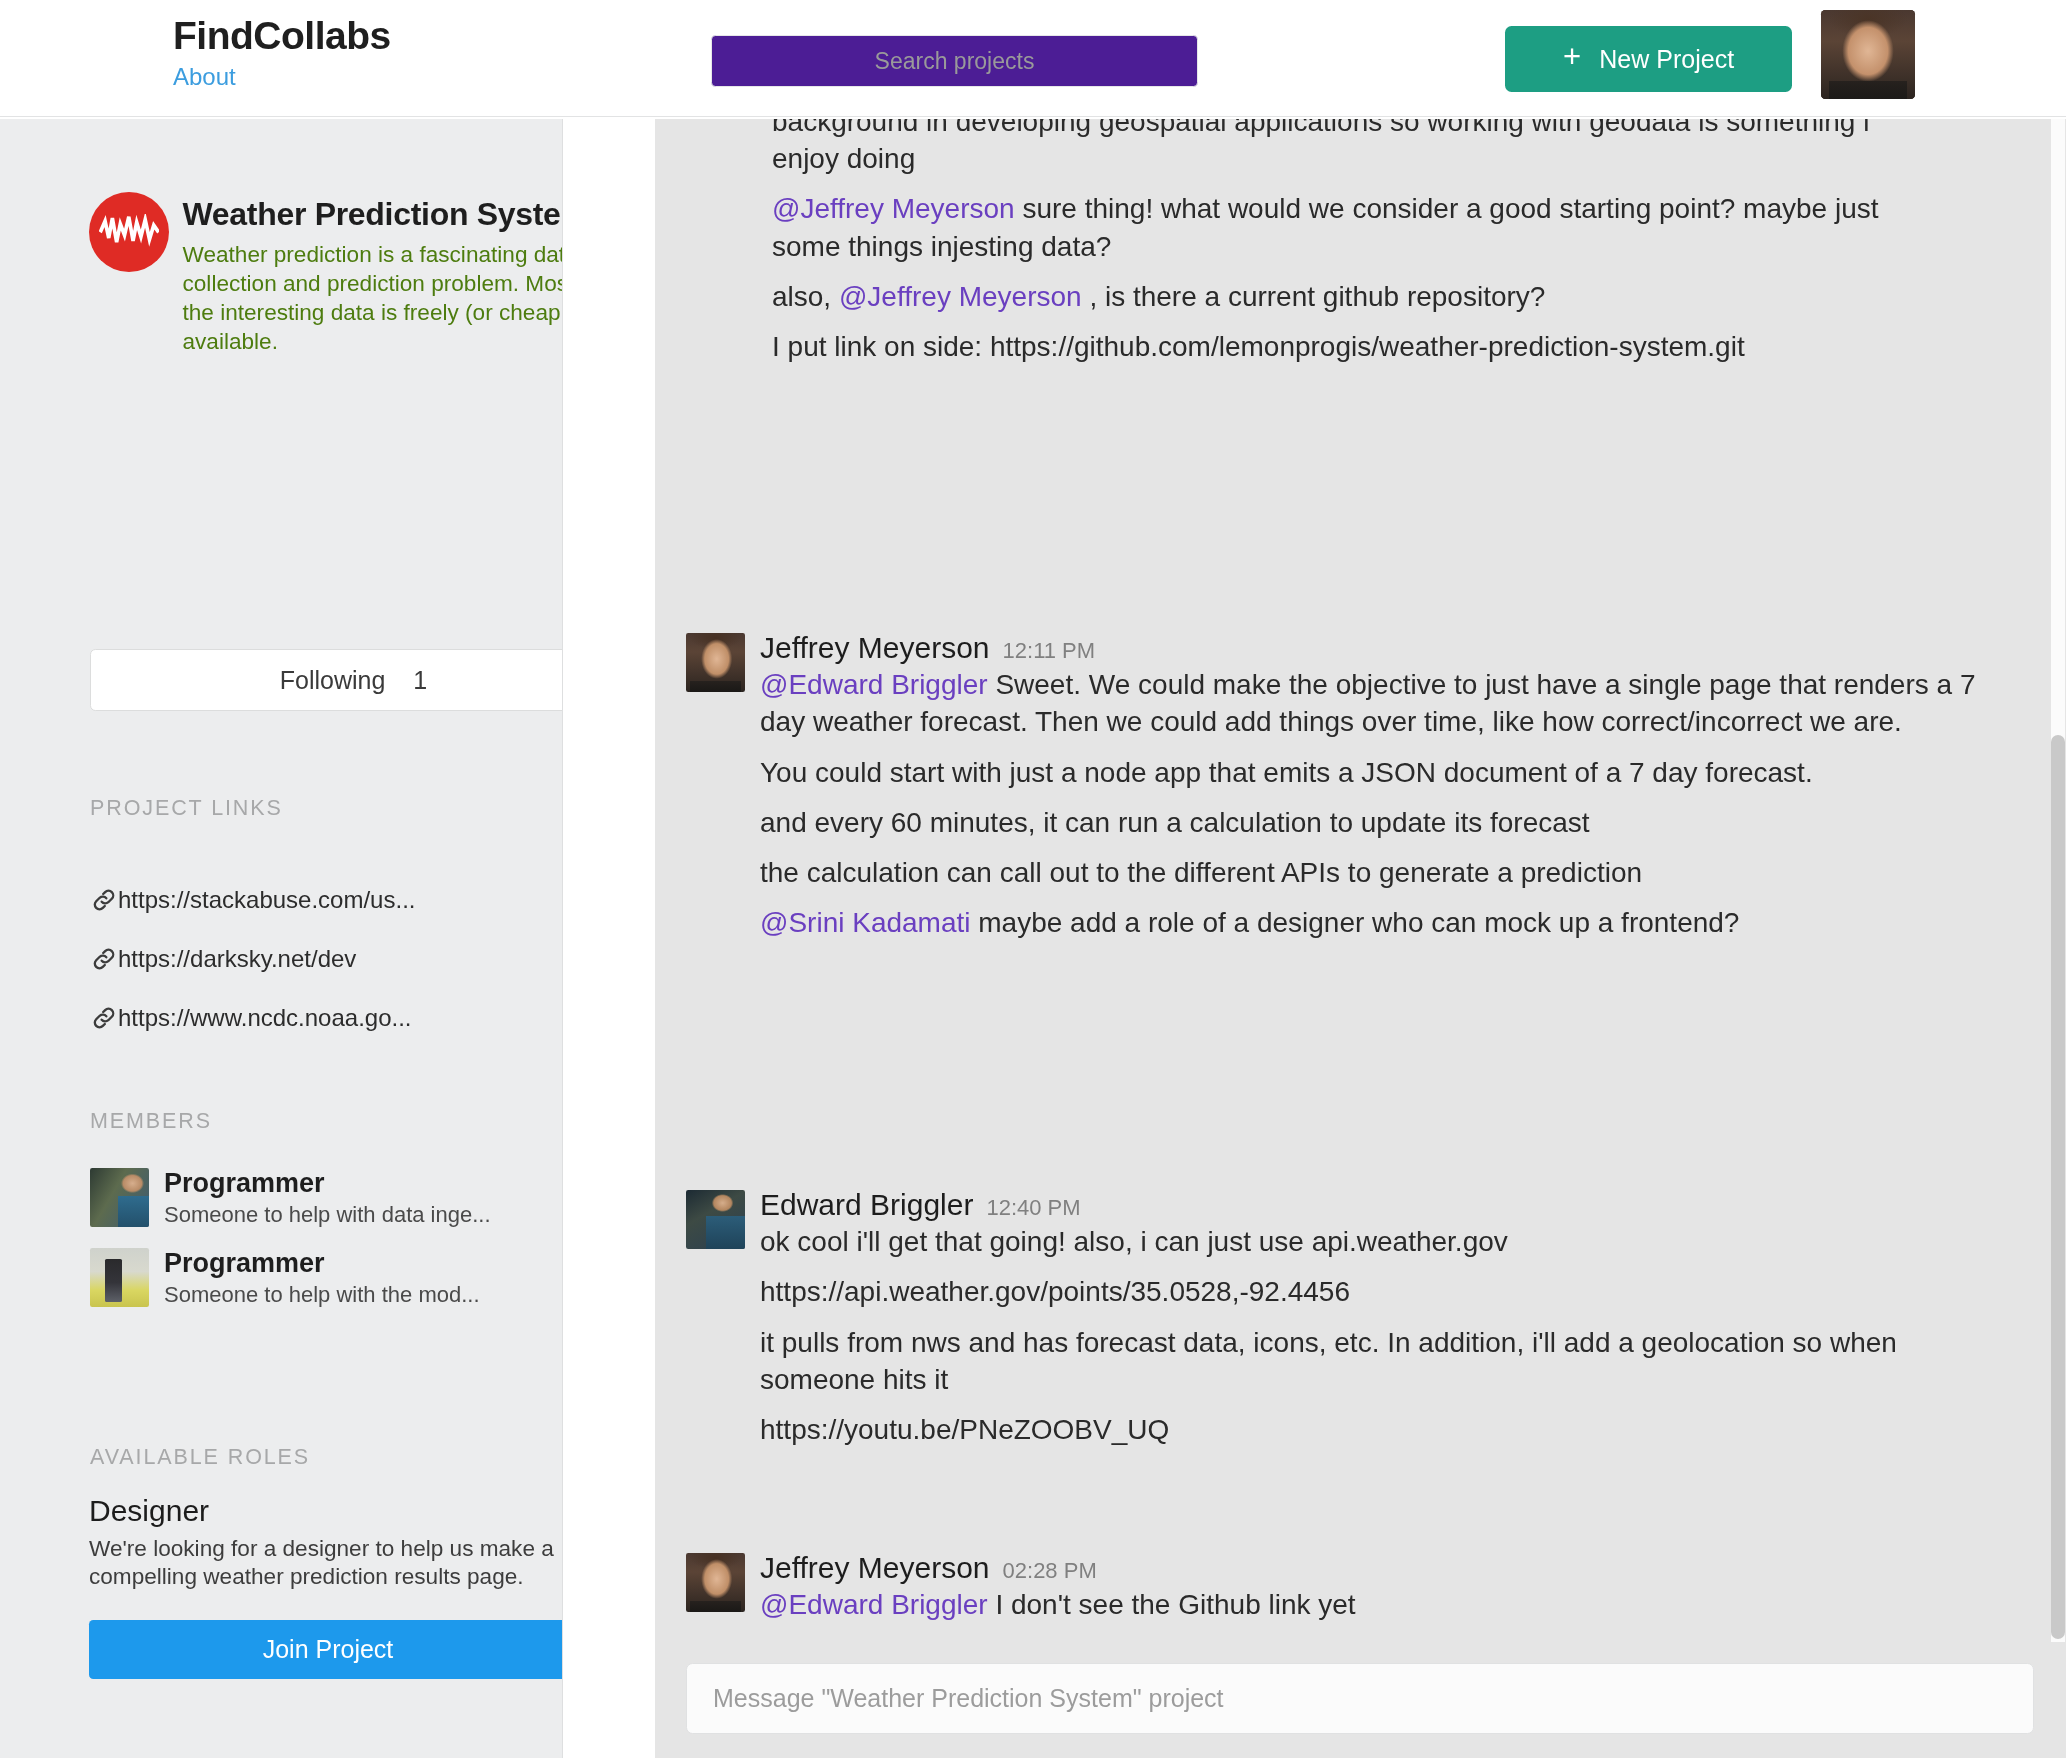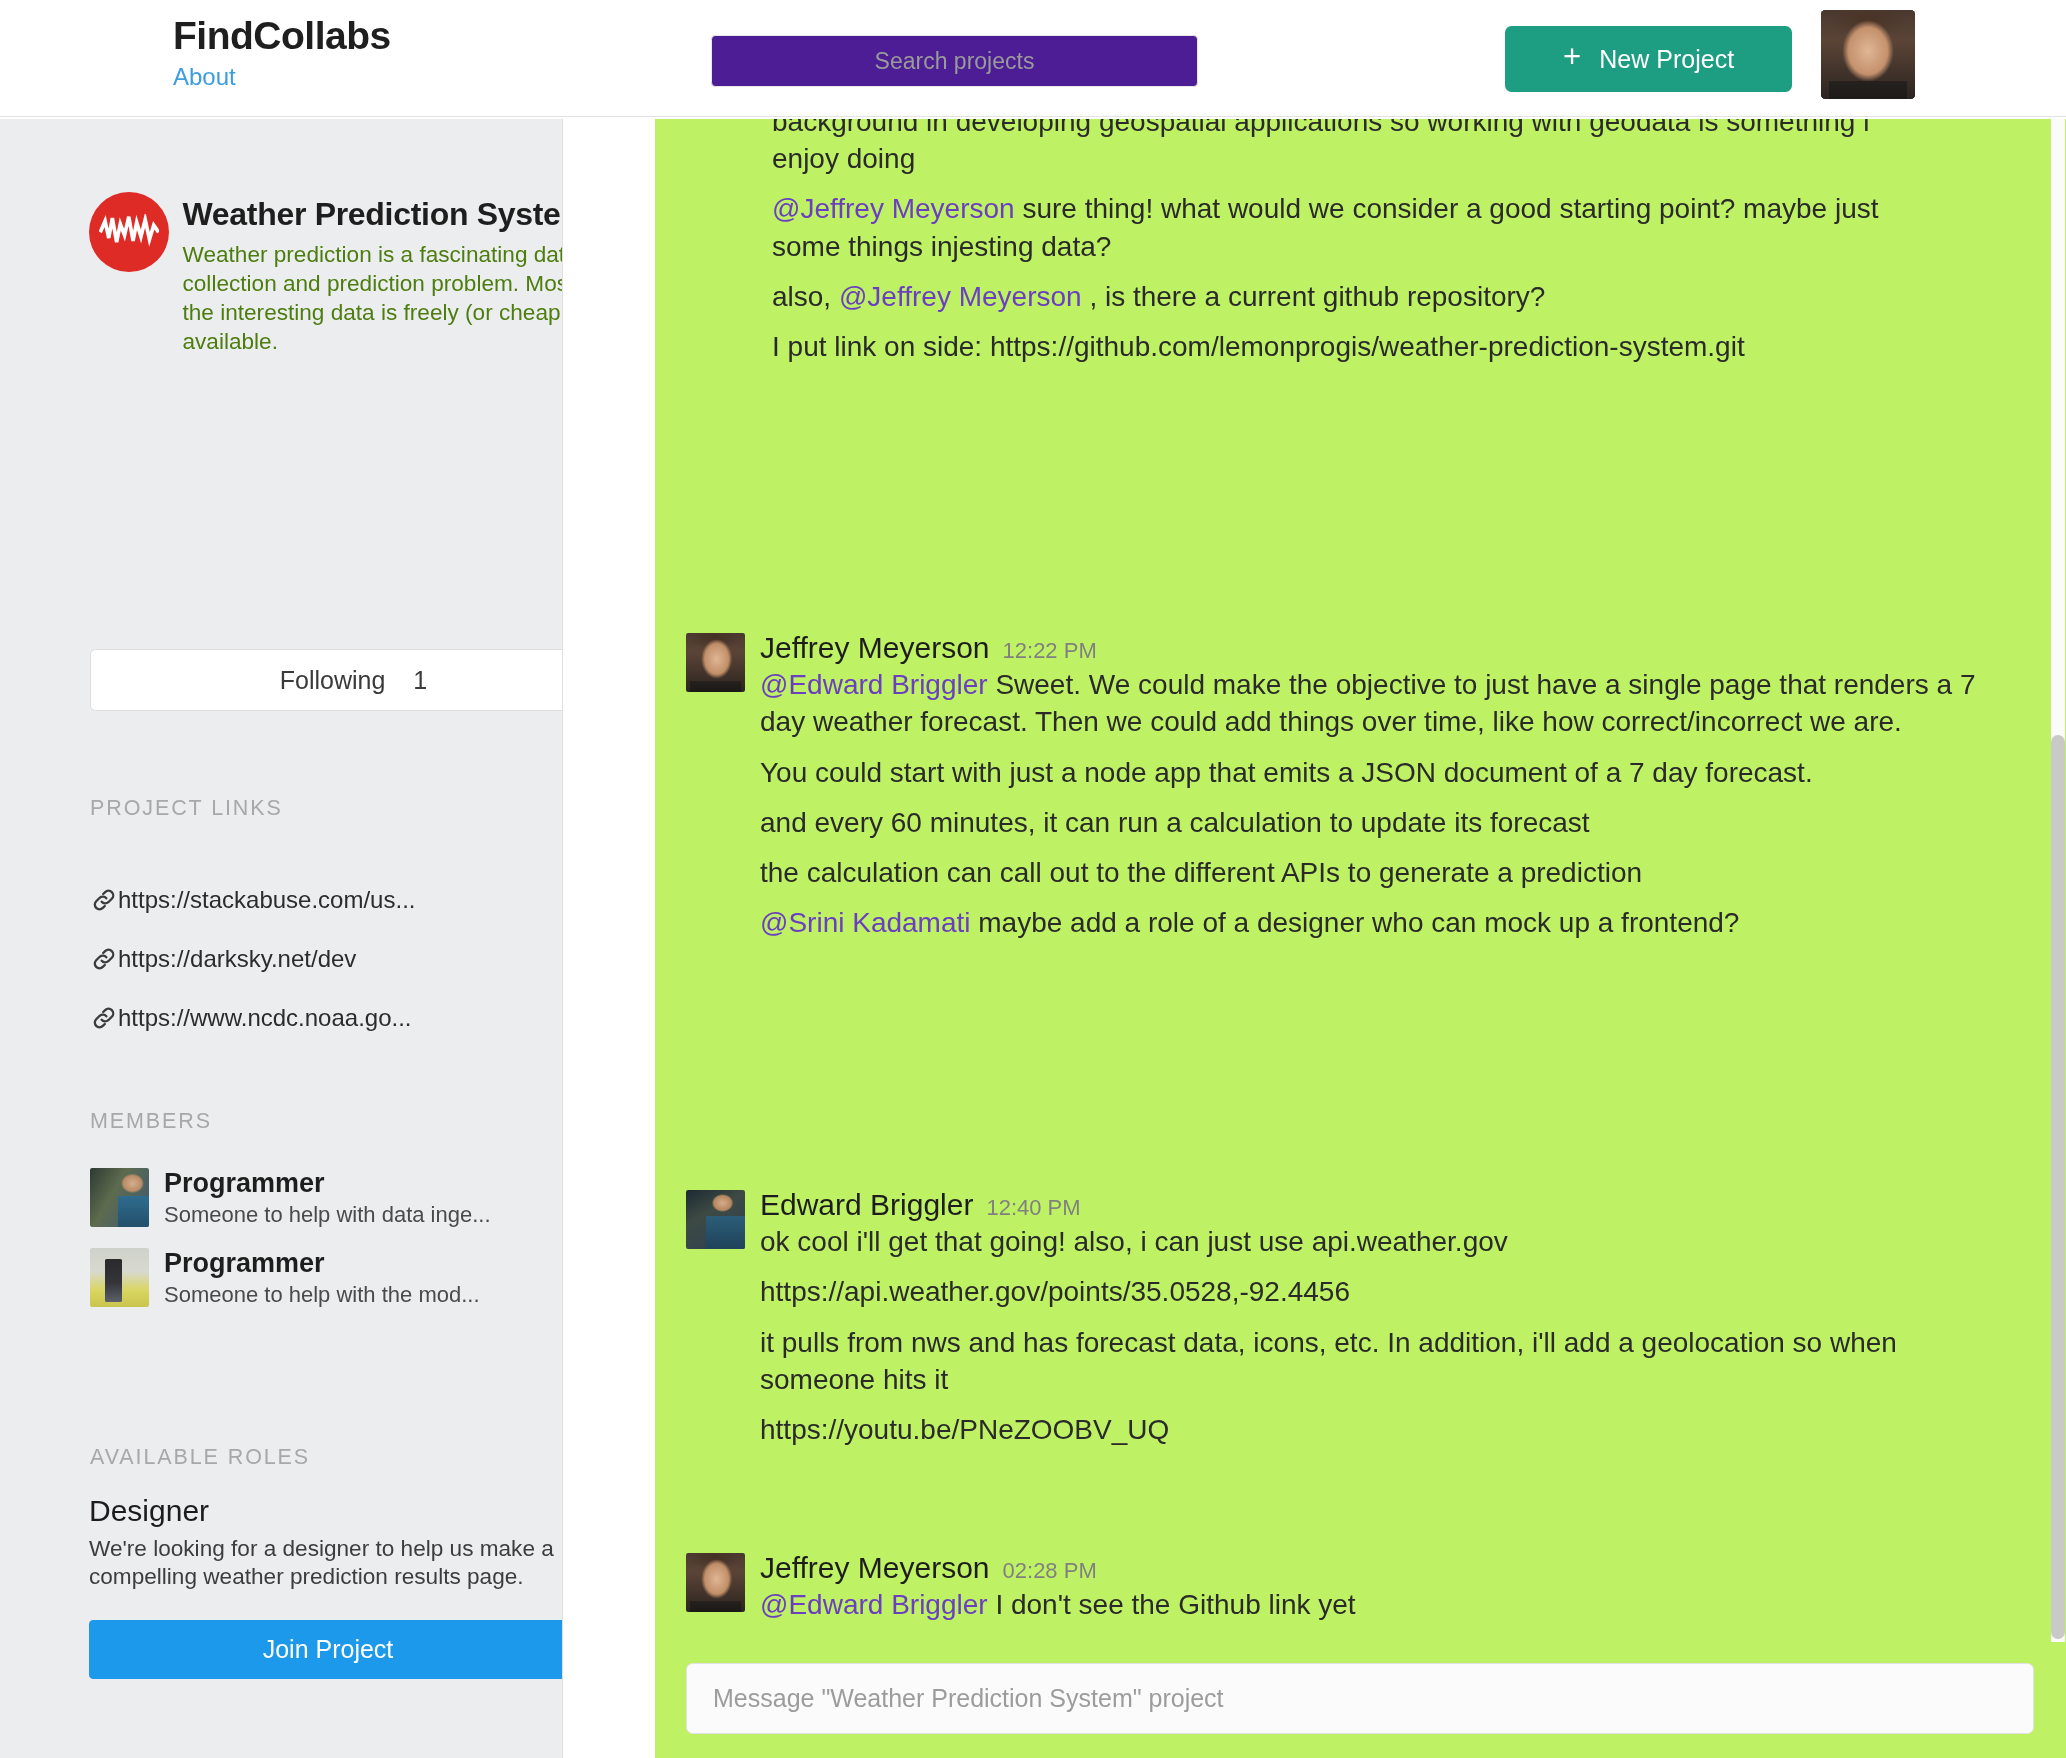--- a/index.html
+++ b/index.html
@@ -282,21 +282,21 @@
     cursor: pointer;
   }
 
   
   .chat {
     position: absolute;
     left: 655px;
     top: 119px;
     width: 1411px;
     height: 1639px;
-    background: #bef264;
+    background: #e5e5e5;
     overflow: hidden;
   }
 
   .chat-scroll {
     position: absolute;
     left: 0; top: 0;
     width: 1411px;
     height: 1523px;
     overflow: hidden;
   }
@@ -523,21 +523,21 @@
         <div class="para"><span class="mention">@Jeffrey Meyerson</span><span> sure thing! what would we consider a good starting point? maybe just some things injesting data?</span></div>
         <div class="para"><span>also, </span><span class="mention">@Jeffrey Meyerson</span><span> , is there a current github repository?</span></div>
         <div class="para">I put link on side: https://github.com/lemonprogis/weather-prediction-system.git</div>
       </div>
 
       <div class="msg" style="top:514px;">
         <div class="msg-avatar mav-jeff"></div>
         <div class="msg-body">
           <div class="msg-header">
             <span class="msg-author">Jeffrey Meyerson</span>
-            <span class="msg-time">12:22 PM</span>
+            <span class="msg-time">12:11 PM</span>
           </div>
           <div class="para"><span class="mention">@Edward Briggler</span><span> Sweet. We could make the objective to just have a single page that renders a 7 day weather forecast. Then we could add things over time, like how correct/incorrect we are.</span></div>
           <div class="para">You could start with just a node app that emits a JSON document of a 7 day forecast.</div>
           <div class="para">and every 60 minutes, it can run a calculation to update its forecast</div>
           <div class="para">the calculation can call out to the different APIs to generate a prediction</div>
           <div class="para"><span class="mention">@Srini Kadamati</span><span> maybe add a role of a designer who can mock up a frontend?</span></div>
         </div>
       </div>
 
       <div class="msg" style="top:1071px;">

